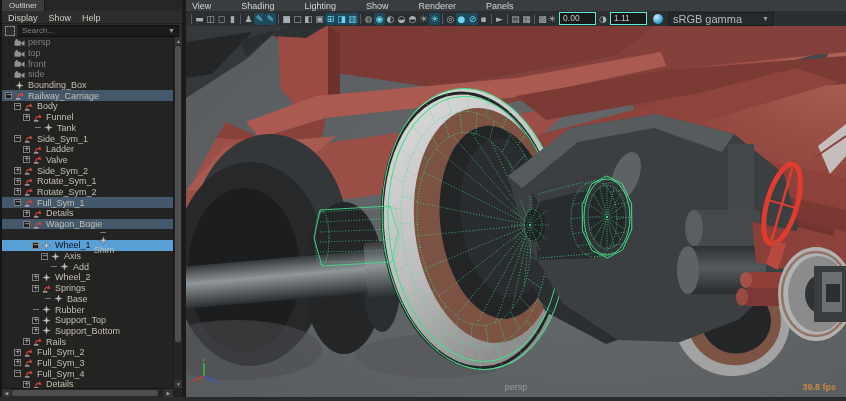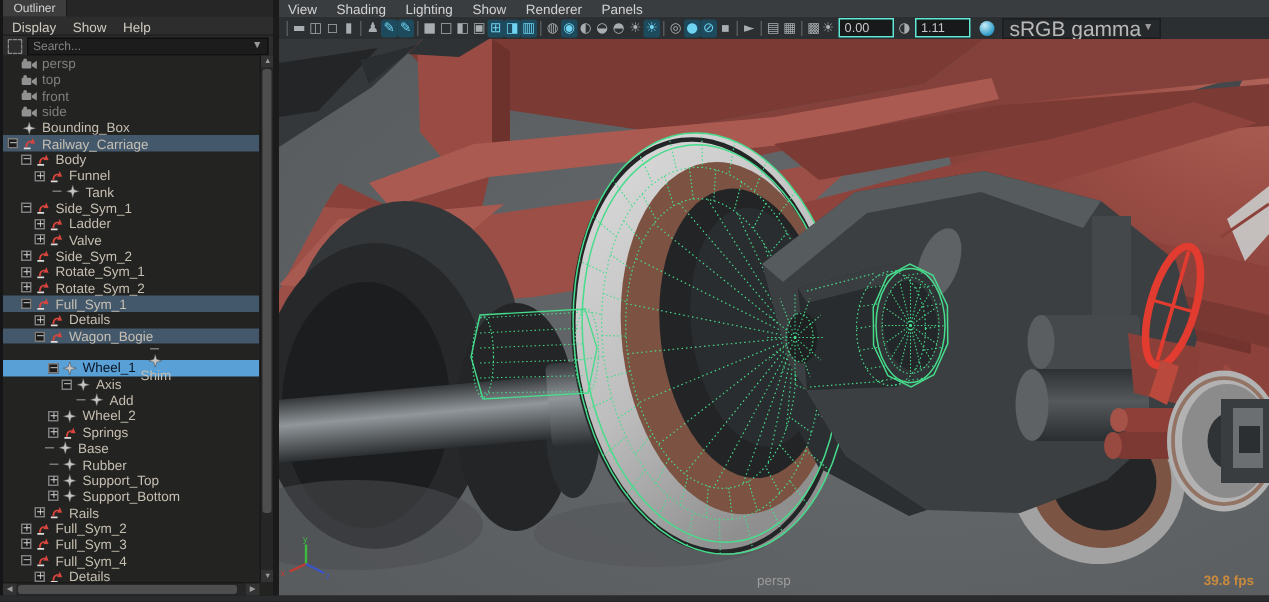--- a/index.html
+++ b/index.html
@@ -32,34 +32,34 @@
   
   .vsb{position:absolute;right:0;top:37px;width:9px;height:351px;background:#262626;border-left:1px solid #191919;box-sizing:border-box;}
   .vsb .thumb{position:absolute;left:1px;right:1px;top:9px;height:296px;background:#4e4e4e;border-radius:2px;}
   .sbarrow{position:absolute;left:0;width:9px;height:8px;background:#333;color:#9a9a9a;font-size:5px;line-height:8px;text-align:center;}
   .hsb{position:absolute;left:0;bottom:0;height:9px;width:171px;background:#262626;border-top:1px solid #191919;box-sizing:border-box;}
   .hsb .thumb{position:absolute;top:1px;bottom:1px;left:10px;width:146px;background:#4e4e4e;border-radius:2px;}
   .hsb .ar{position:absolute;top:0;width:9px;height:8px;background:#333;color:#9a9a9a;font-size:5px;line-height:8px;text-align:center;}
   #splitter{position:absolute;left:182px;top:0;width:4px;height:401px;background:#1b1b1c;}
   
   #viewport{position:absolute;left:186px;top:0;width:660px;height:397px;background:#616466;}
-  .vmenus{height:11px;background:#3a3d3f;display:flex;align-items:center;gap:13px;padding-left:6px;}
+  .vmenus{height:11px;background:#3a3d3f;display:flex;align-items:center;gap:30px;padding-left:6px;}
   .vmenus span{color:#d2d2d2;font-size:9px;}
   .vtoolbar{height:15px;background:#2c2f31;border-bottom:1px solid #1e1f20;display:flex;align-items:center;padding-left:3px;}
   .ticon{width:11px;height:12px;font:9px/12px "DejaVu Sans",sans-serif;color:#a7adb0;text-align:center;flex:none;border-radius:2px;}
   .ticon.on{color:#6fd3f2;background:#1d4a5c;}
   .tsep{width:1px;height:10px;background:#55595b;margin:0 2px;flex:none;}
   .tfield{width:32px;height:11px;background:#17191a;border:1px solid #5eead4;color:#c8c8c8;
           font-size:8.5px;line-height:11px;padding-left:3px;margin:0 3px;flex:none;}
   .tfi{color:#a9adb0;font:9px/12px "DejaVu Sans",sans-serif;flex:none;}
   .ball{width:10px;height:10px;border-radius:50%;flex:none;margin:0 3px;
         background:radial-gradient(circle at 35% 30%,#c9ecf8,#2e9cc7 70%);}
   .cspace{width:96px;height:12px;background:#26292b;border:1px solid #1b1d1e;display:flex;align-items:center;
           padding:0 4px;margin-left:2px;}
-  .cspace .txt{color:#b9b9b9;font-size:14px;flex:1;}
+  .cspace .txt{color:#b9b9b9;font-size:11px;flex:1;}
   .cspace .dd{color:#9a9a9a;font-size:7px;}
   #canvas{position:absolute;left:0;top:26px;width:660px;height:371px;}
   #persp-label{position:absolute;bottom:5px;left:0;width:100%;text-align:center;color:#9b9b9b;font-size:9px;}
   #fps-label{position:absolute;bottom:5px;right:10px;color:#c98a3e;font-size:9px;font-weight:bold;}
   #bottomstrip{position:absolute;left:0;top:397px;width:846px;height:4px;background:#2a2b2d;}
 </style>
 </head>
 <body>
 
 <div id="outliner">
@@ -309,21 +309,21 @@
       <div class="orow norm" style="padding-left: 30px;">
         <span class="exp">+</span>
         <span class="nicon">
           <svg width="11" height="9" viewBox="0 0 10 10">
             <path d="M1 8.2 L6 8.2 L6 9.4 L1 9.4 Z" fill="#dcdcdc"></path>
             <path d="M2.2 8 C2.2 4 4.6 2.6 6.8 3.2 L7.6 1.2 L9.4 5.4 L5.2 5.2 L6.4 4.2 C4.8 4 3.6 5 3.6 8 Z" fill="#d8453d"></path>
           </svg>
         </span>
         <span class="lbl">Springs</span>
       </div>
-      <div class="orow norm" style="padding-left: 27px;">
+      <div class="orow norm" style="padding-left: 42px;">
         <span class="exp leaf"></span>
         <span class="nicon">
           <svg width="11" height="9" viewBox="0 0 10 10">
             <path d="M5 0.2 L6.1 3.9 L9.8 5 L6.1 6.1 L5 9.8 L3.9 6.1 L0.2 5 L3.9 3.9 Z" fill="#c4c4c4" stroke="#4a4a4a" stroke-width="0.4"></path>
           </svg>
         </span>
         <span class="lbl">Base</span>
       </div>
       <div class="orow norm" style="padding-left: 30px;">
         <span class="exp leaf"></span>

